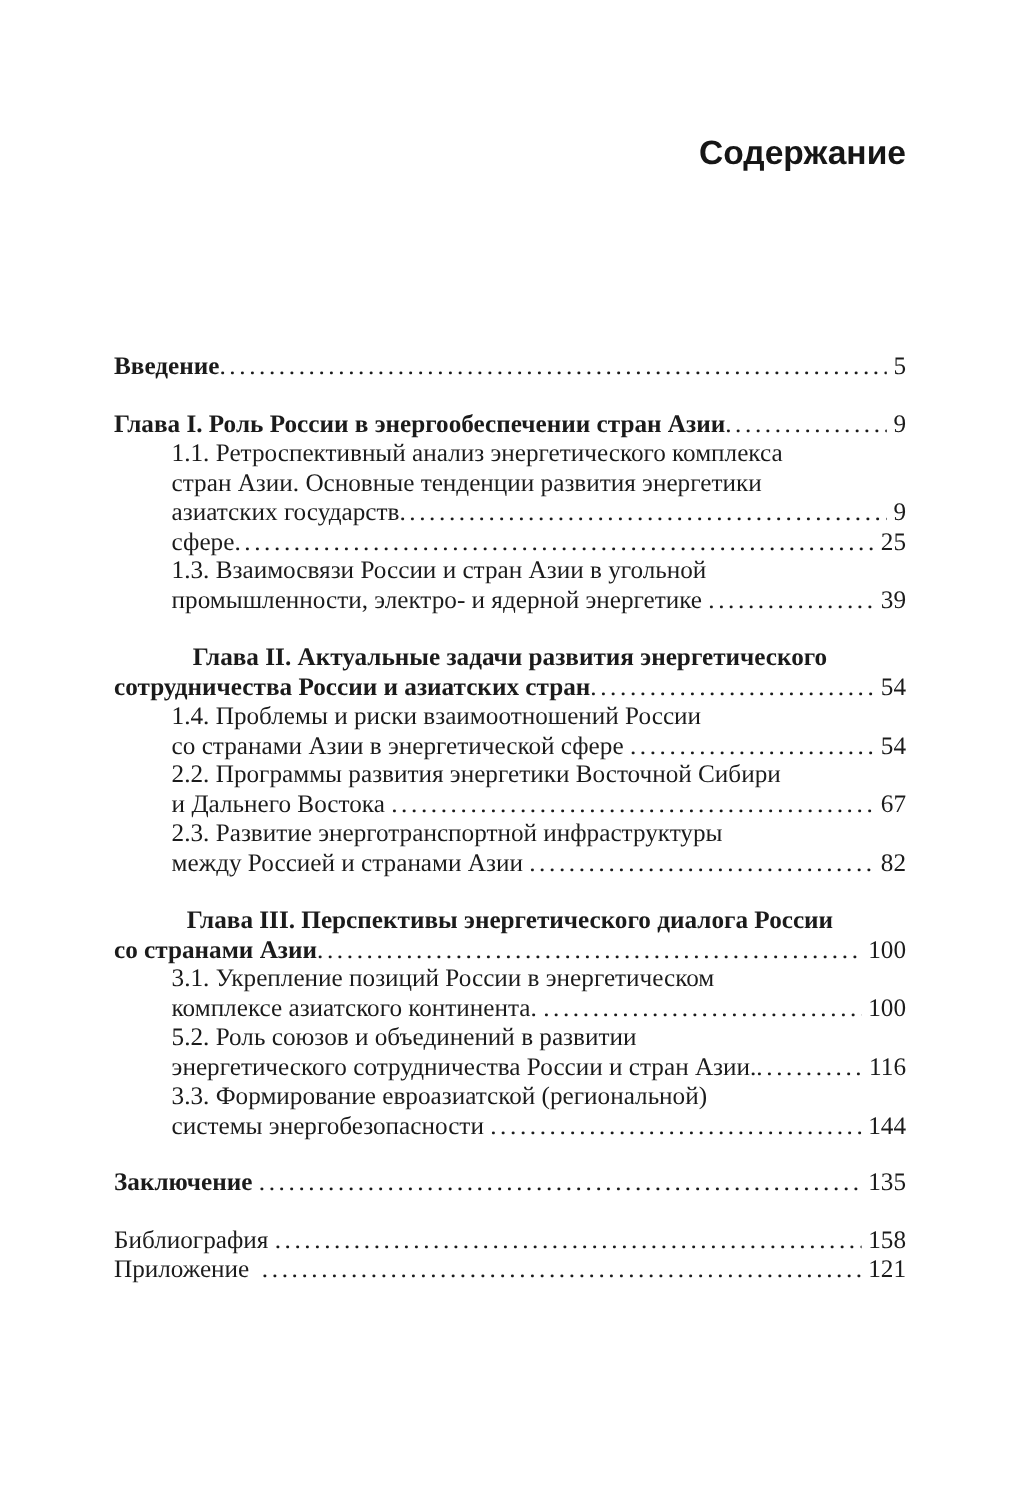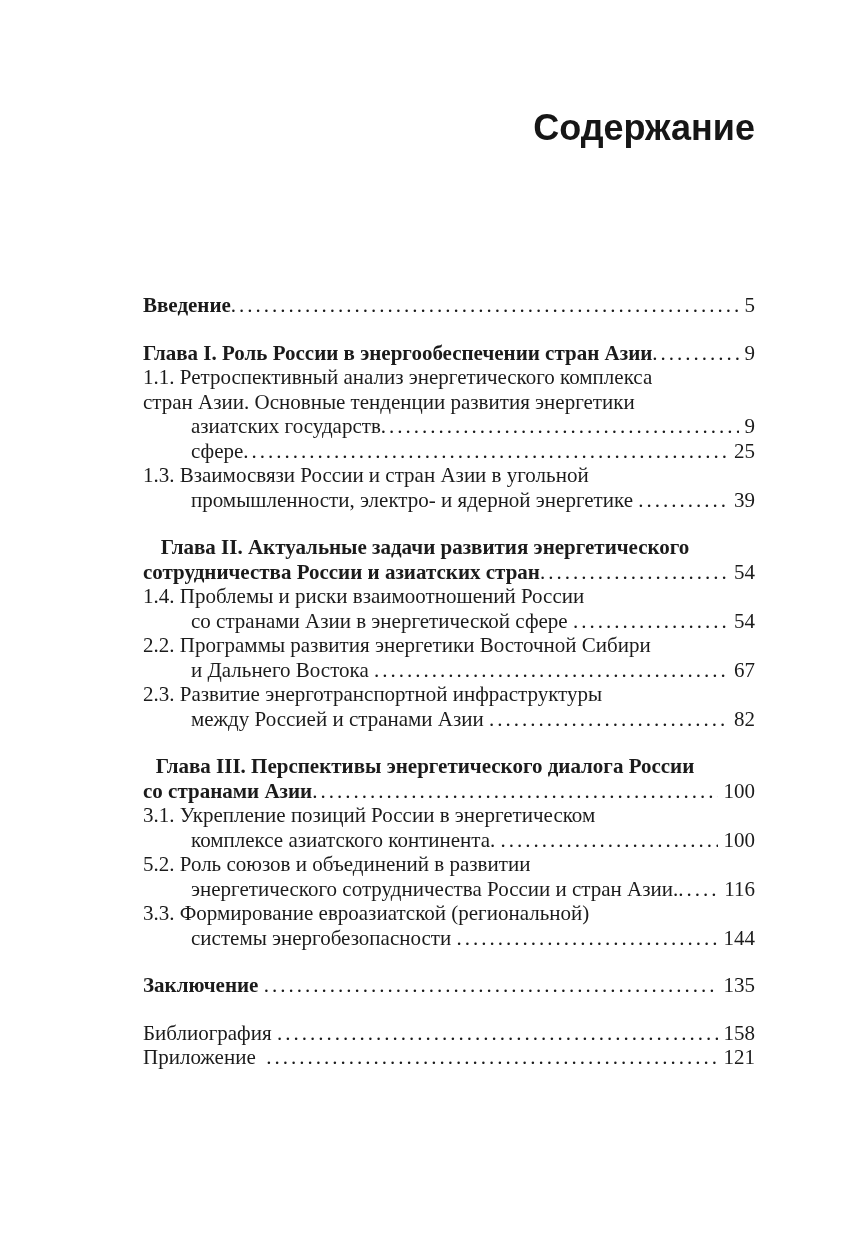--- a/index.html
+++ b/index.html
@@ -16,39 +16,39 @@
     color: #1b1b1b;
     font-family: "Liberation Serif", serif;
     font-size: 21px;
     line-height: 24.5px;
     padding: 111px 102px 0 95px;
     overflow: hidden;
   }
   .doc-title {
     font-family: "Liberation Sans", sans-serif;
     font-weight: bold;
-    font-size: 36px;
+    font-size: 28px;
     line-height: 33px;
     text-align: right;
     margin: 0 0 149px 0;
     color: #161616;
   }
   .toc {
     width: 100%;
   }
   .entry { margin: 0; }
   .entry.spaced { margin-top: 23px; text-align: center; }
   .entry.indent { padding-left: 48px; }
   .entry.bold .line { font-weight: bold; }
   .line { white-space: nowrap; }
   .line.last {
     display: flex;
     align-items: baseline;
   }
-  .txt { white-space: pre; flex: 0 0 auto; margin-left: 48px; }
+  .txt { white-space: pre; flex: 0 0 auto; }
   .leader {
     flex: 1 1 auto;
     overflow: hidden;
     white-space: nowrap;
     text-align: right;
     font-weight: normal;
     min-width: 0;
   }
   .leader::after {
     content: "........................................................................................................................................";

